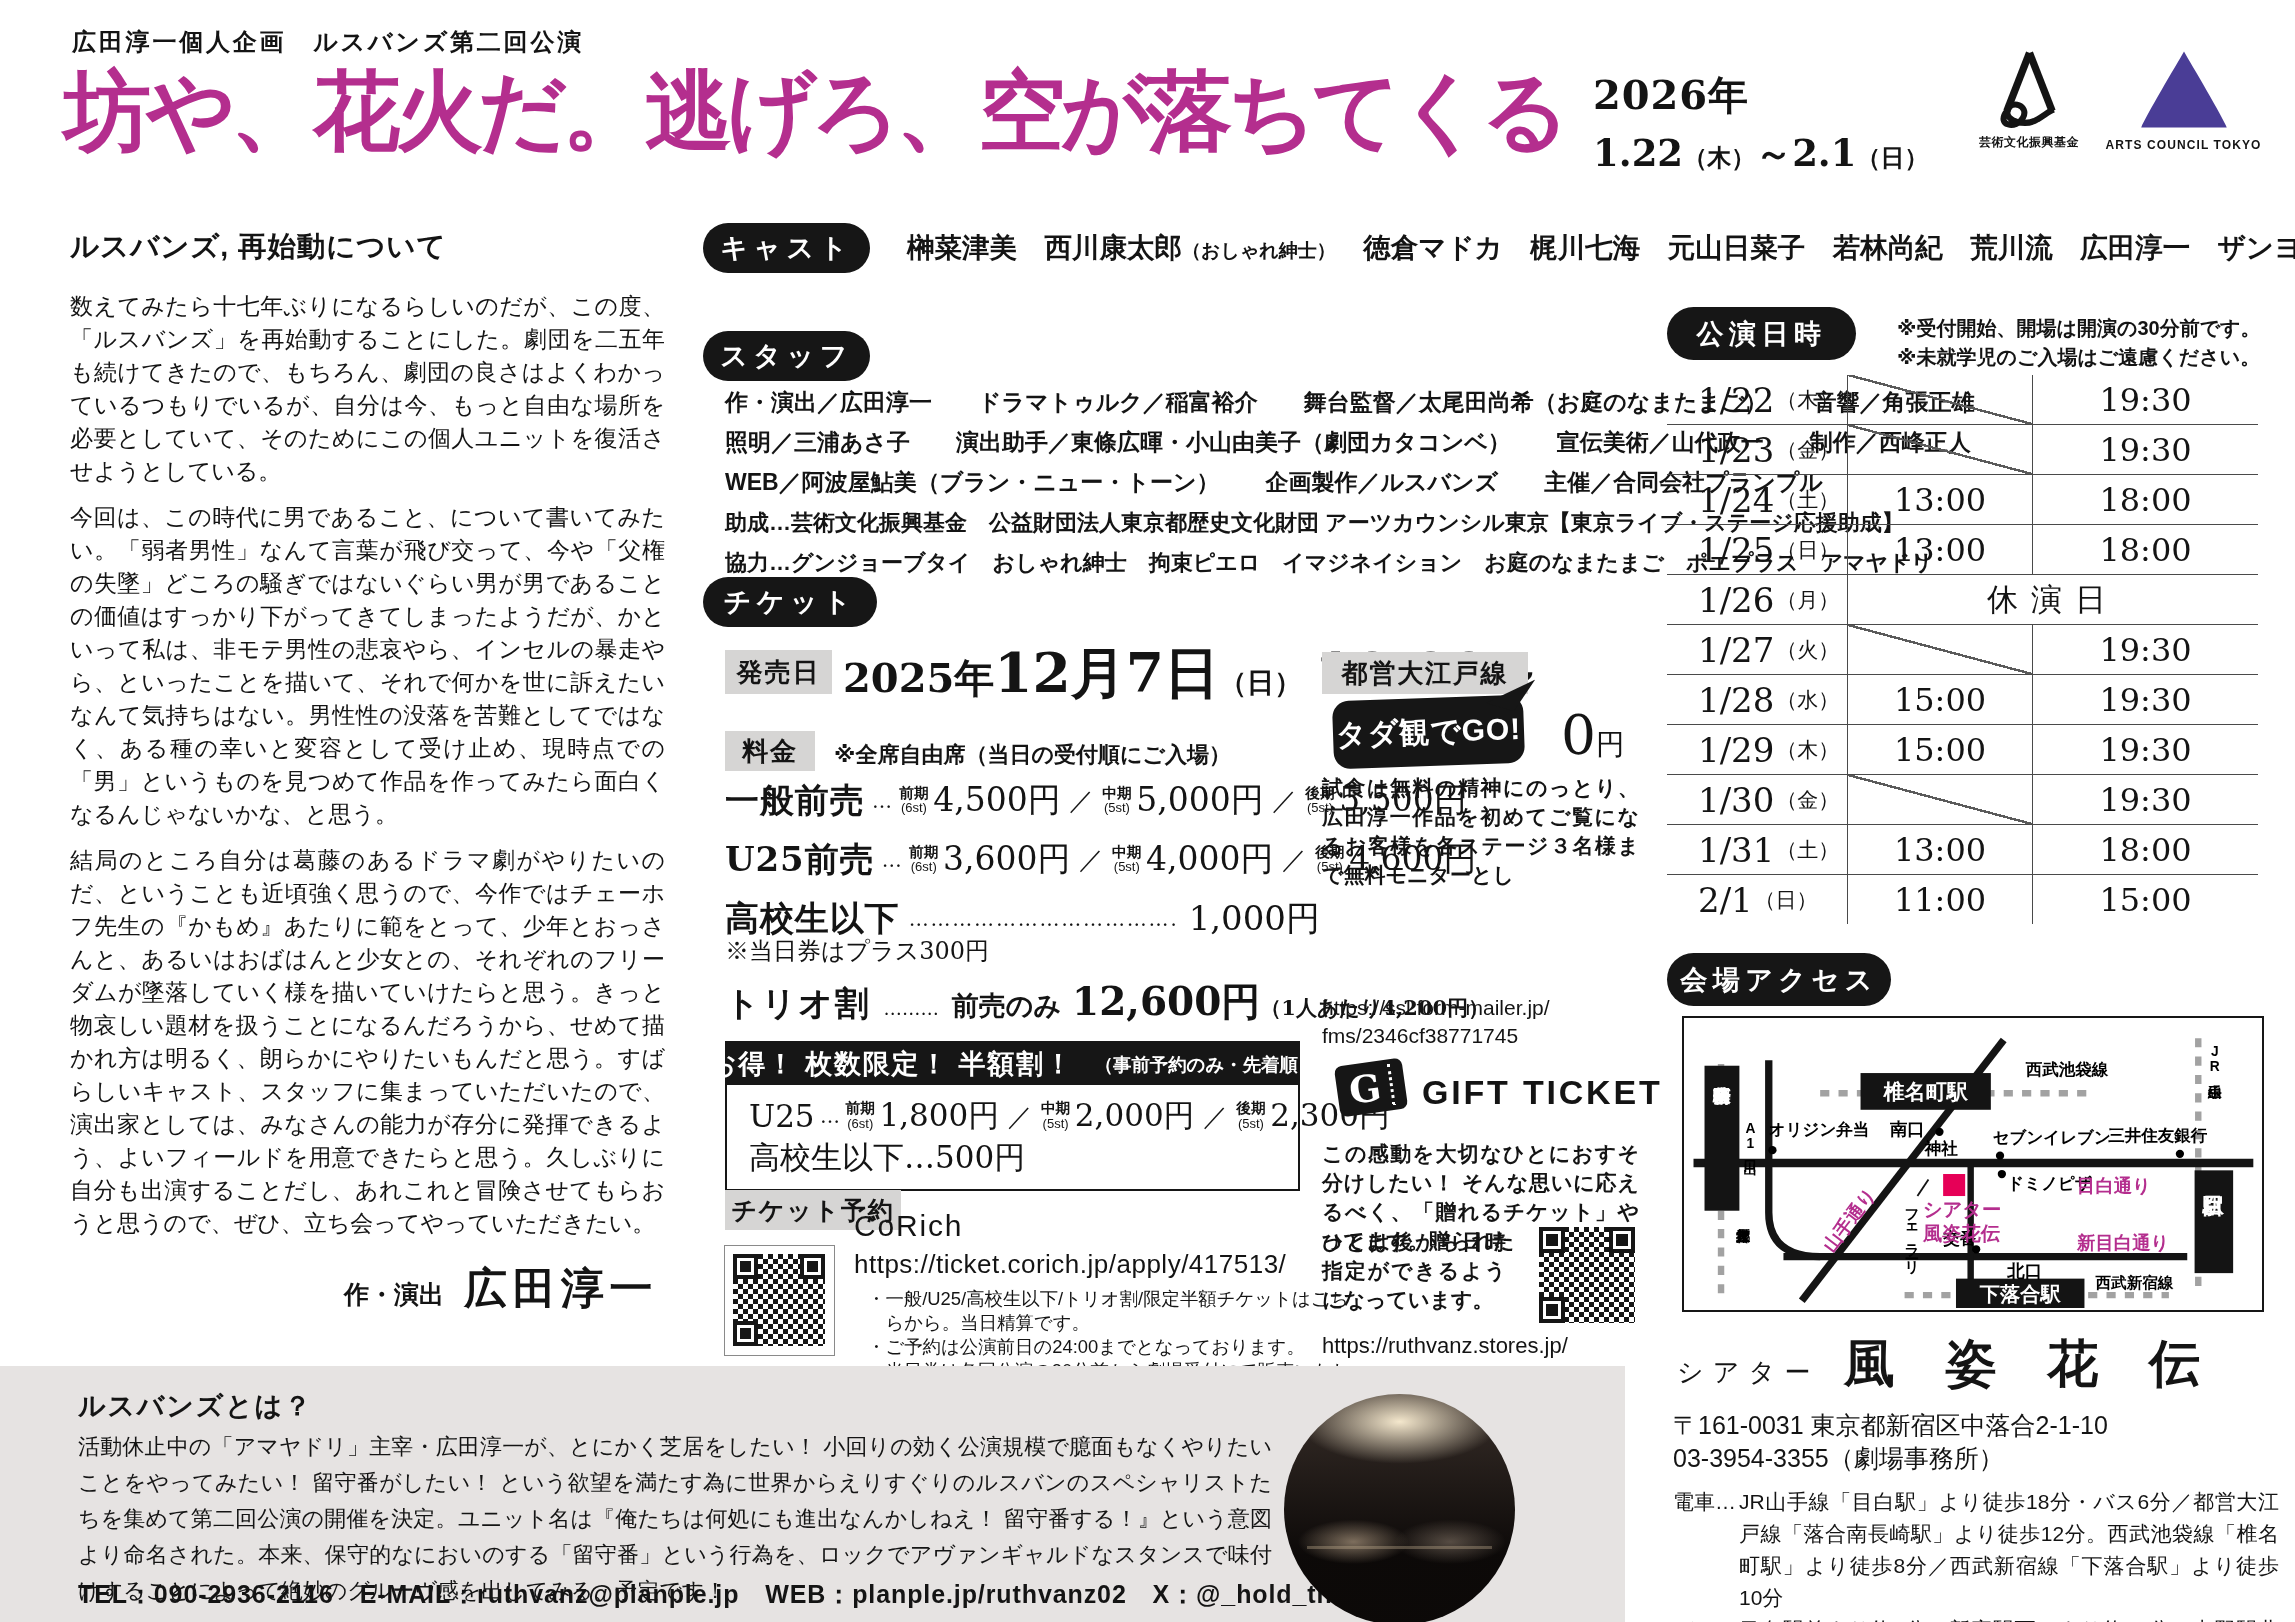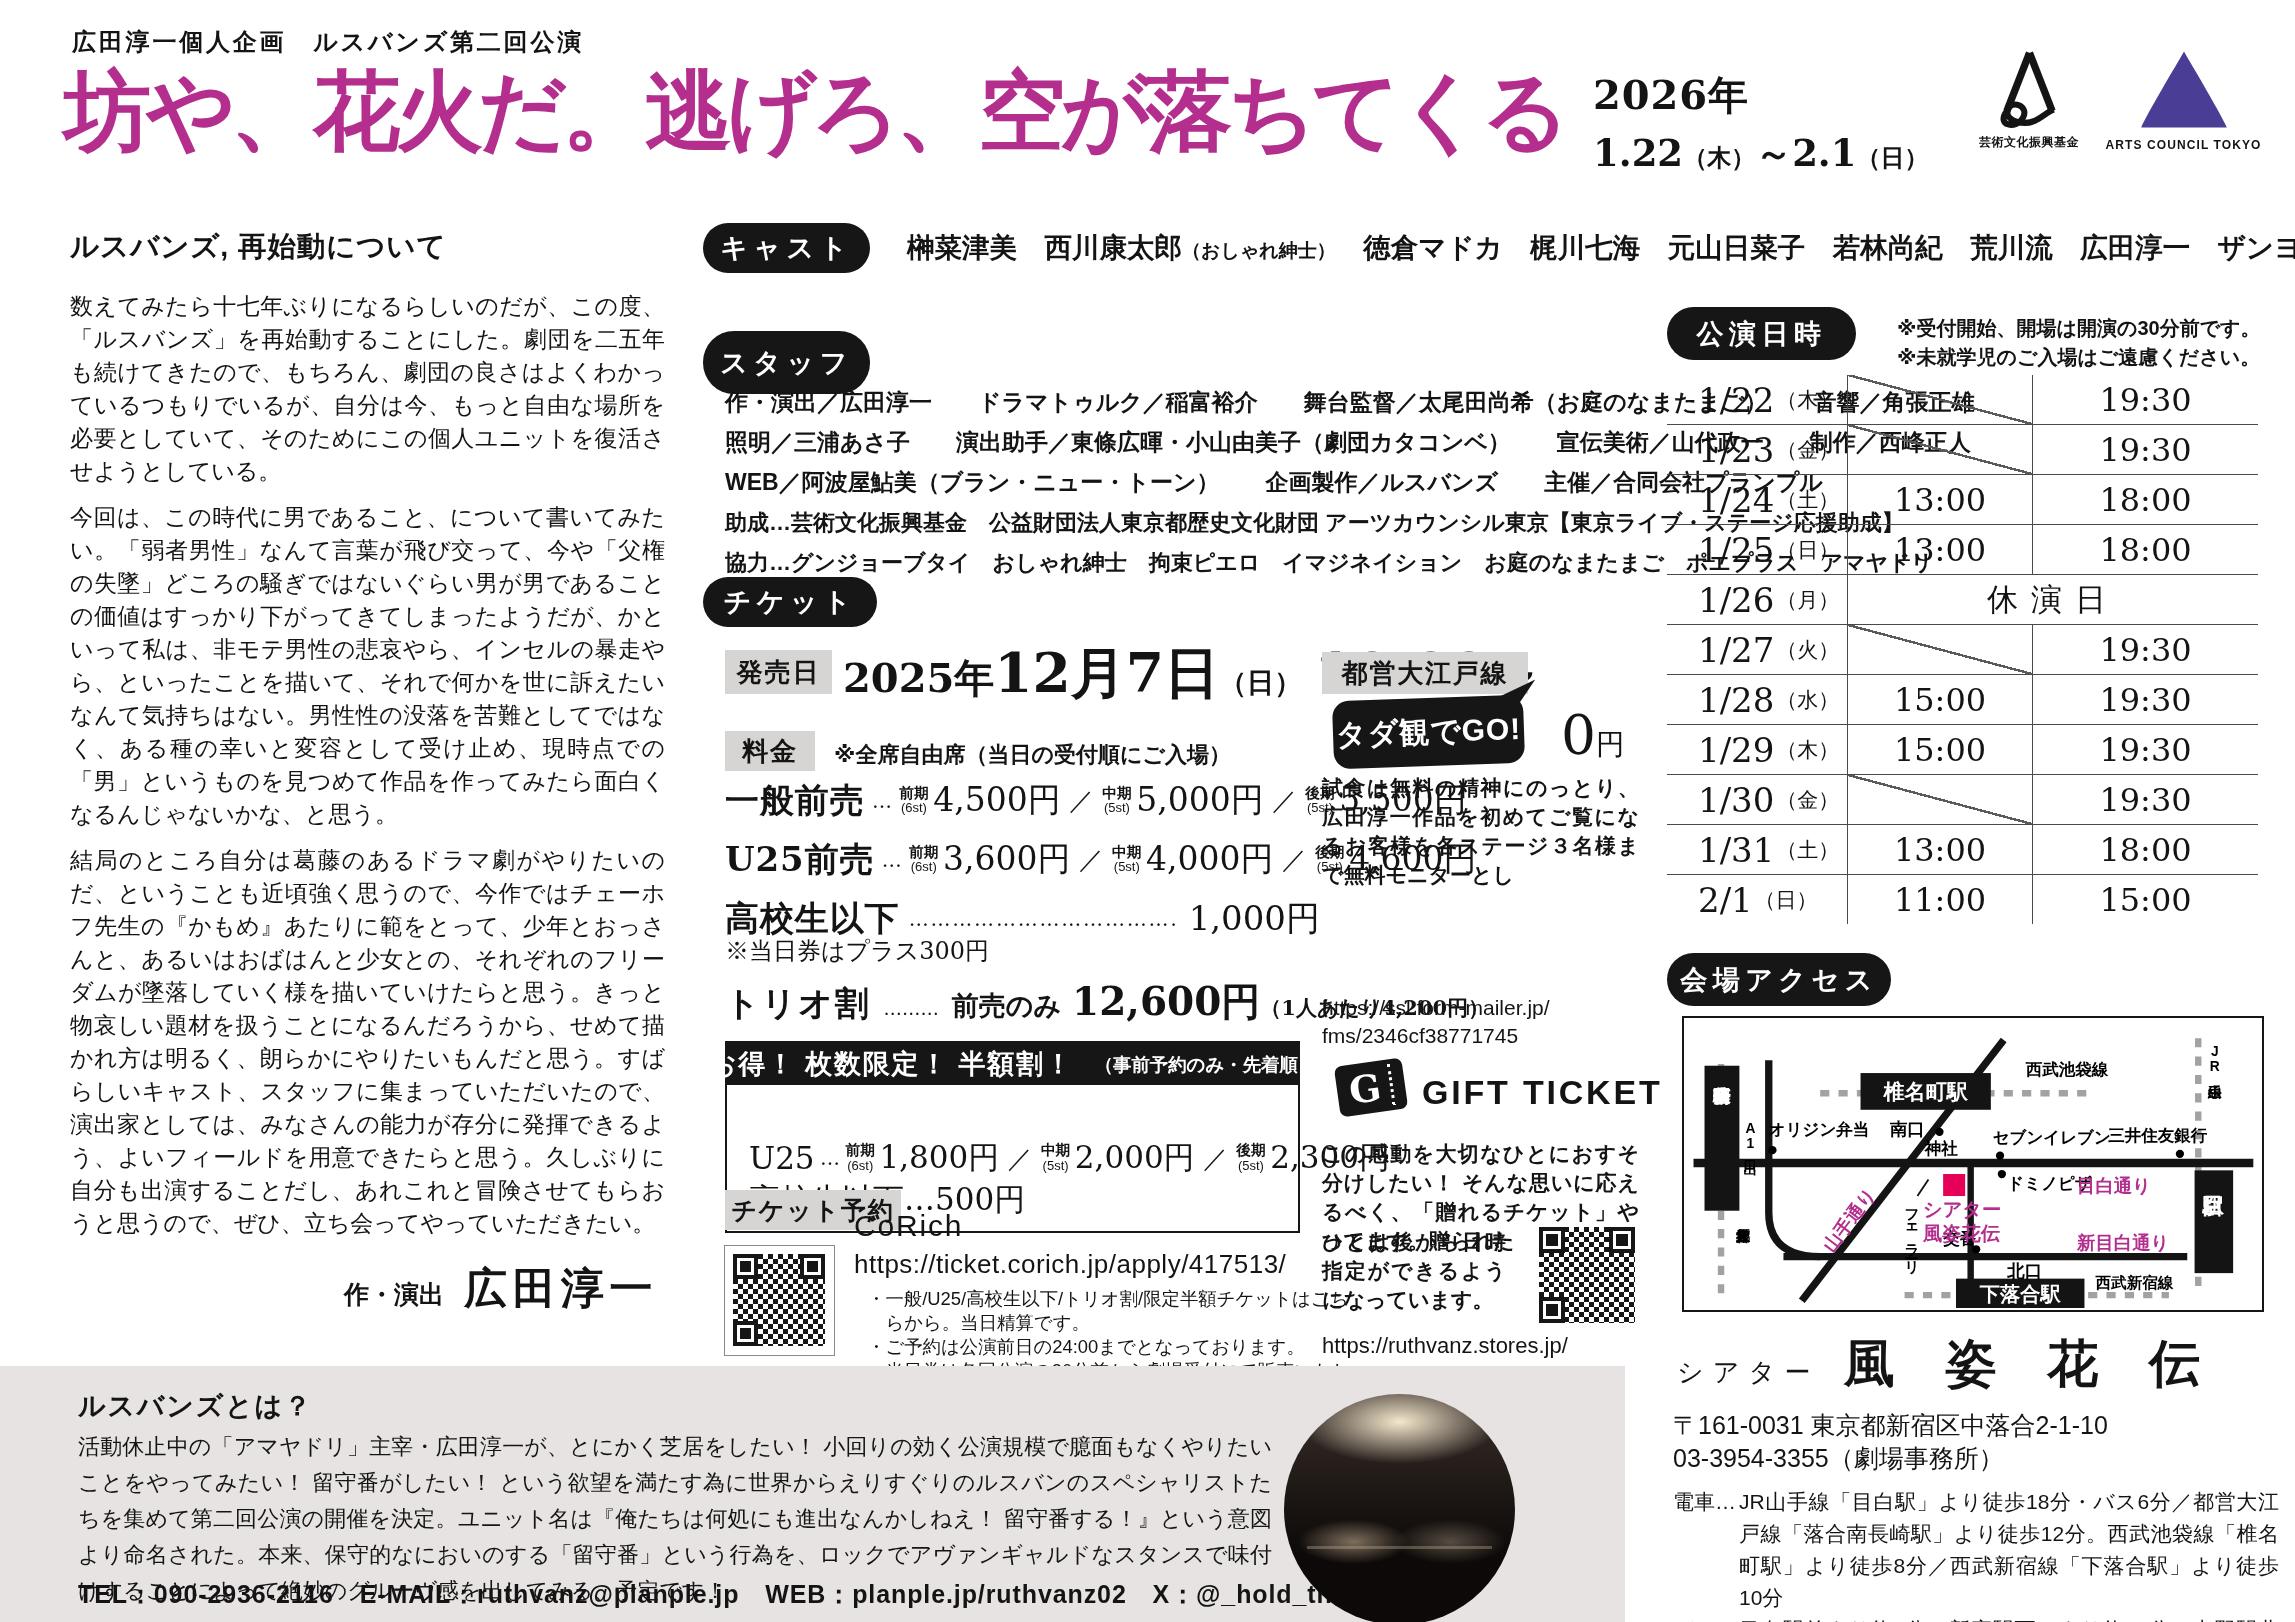--- a/index.html
+++ b/index.html
@@ -66,21 +66,21 @@
   .trio-row .td{font-size:18.4px;margin:0 13px;}
   .trio-row .tm{font-size:27px;font-weight:bold;margin-right:11px;}
   .trio-row .tp{font-size:39px;font-weight:bold;}
   .trio-row .tper{font-size:21px;font-weight:bold;}
 
   .half-box{left:725px;top:1041px;width:571px;border:2.8px solid #161616;background:#fff;}
   .half-title{background:#161616;color:#fff;height:42px;display:flex;align-items:center;justify-content:center;white-space:nowrap;}
   .half-title .t1{font-size:27px;font-weight:bold;letter-spacing:1.8px;}
   .half-title .t2{font-size:18.4px;font-weight:bold;margin-left:21px;}
   .half-body{padding:9.2px 14.7px 11px 22px;}
-  .hrow{display:flex;align-items:center;height:44px;white-space:nowrap;margin-top:42px;}
+  .hrow{display:flex;align-items:center;height:44px;white-space:nowrap;}
   .hrow .hn{font-size:31px;}
   .hrow .hd{font-size:20px;margin:0 5.5px;}
   .hrow .pr{font-size:31px;}
   .hrow2{font-size:31px;height:40px;display:flex;align-items:center;}
 
   .corich-name{left:854px;top:1209px;font-size:30px;letter-spacing:1.8px;}
   .corich-url{left:854px;top:1249px;font-size:26px;letter-spacing:0.5px;}
   .corich-notes{left:867px;top:1287px;width:496px;font-size:18.4px;line-height:24px;}
   .corich-notes div{text-indent:-1em;padding-left:1em;}
 
@@ -198,21 +198,21 @@
   </div>
   <div class="abs sig serif">
     <span class="sl">作・演出</span><span class="sn">広田淳一</span>
   </div>
 
   <div class="pill" style="left:703px;top:223px;width:167px;height:50px;">キャスト</div>
   <div class="abs cast-names serif">
     <span>榊菜津美　西川康太郎</span><span class="note">（おしゃれ紳士）</span><span>　徳倉マドカ　梶川七海　元山日菜子　若林尚紀　荒川流　広田淳一　ザンヨウコ</span>
   </div>
 
-  <div class="pill" style="left:703px;top:331px;width:167px;height:63px;">スタッフ</div>
+  <div class="pill" style="left:703px;top:331px;width:167px;height:50px;">スタッフ</div>
   <div class="abs staff-main">
     <div>作・演出／広田淳一　　ドラマトゥルク／稲富裕介　　舞台監督／太尾田尚希（お庭のなまたまご）　　音響／角張正雄</div>
     <div>照明／三浦あさ子　　演出助手／東條広暉・小山由美子（劇団カタコンベ）　　宣伝美術／山代政一　　制作／西峰正人</div>
     <div>WEB／阿波屋鮎美（ブラン・ニュー・トーン）　　企画製作／ルスバンズ　　主催／合同会社プランプル</div>
   </div>
   <div class="abs staff-sub">
     <div>助成…芸術文化振興基金　公益財団法人東京都歴史文化財団 アーツカウンシル東京【東京ライブ・ステージ応援助成】</div>
     <div>協力…グンジョーブタイ　おしゃれ紳士　拘束ピエロ　イマジネイション　お庭のなまたまご　ポエプラス　アマヤドリ</div>
   </div>
 

